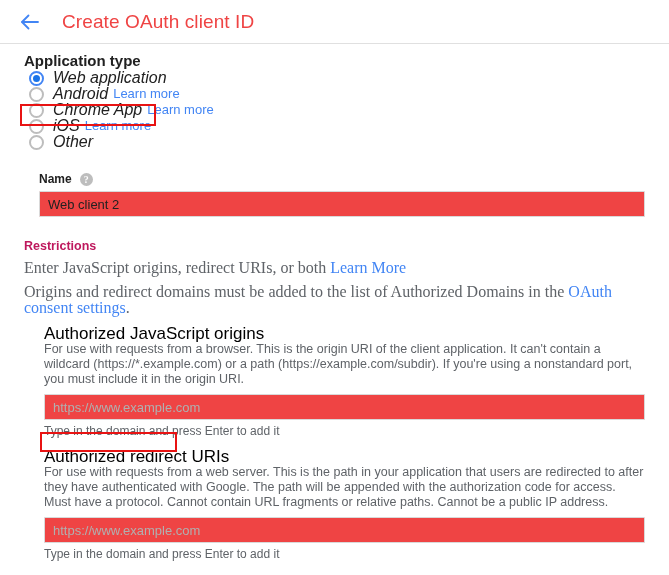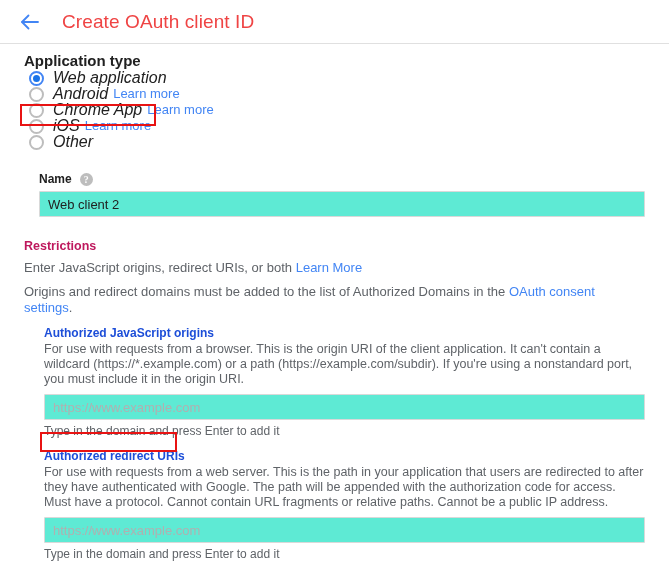--- a/index.html
+++ b/index.html
@@ -160,54 +160,55 @@
     display: block;
     width: 100%;
     height: 26px;
     box-sizing: border-box;
     border: 1px solid #d9d9d9;
     border-radius: 1px;
     padding: 0 8px;
     font-size: 13px;
     font-family: "Liberation Sans", sans-serif;
     color: #212121;
-    background: #5eead4;
+    background: #ef4444;
     outline: none;
   }
   .text-input::placeholder { color: #b0b0b0; }
 
   
   .restrictions { margin-top: 22px; }
   .restrictions h3 {
     font-size: 12.5px;
     font-weight: bold;
     margin: 0 0 6px 0;
     color: #be185d;
     line-height: 15px;
   }
   .desc {
-    font-size: 13px;
+    font-size: 16px;
     color: #5f6368;
     line-height: 16px;
     margin: 0 0 8px 0;
+    font-family: Liberation Serif, serif;
   }
   .desc a, .inline-link {
     color: #4285f4;
     text-decoration: none;
     cursor: pointer;
   }
 
   .subsection {
     margin-left: 20px;
     margin-top: 10px;
   }
   .subsection-title {
-    font-size: 12px;
-    font-weight: bold;
-    color: #1d4ed8;
+    font-size: 17px;
+    font-weight: normal;
+    color: #000000;
     margin: 0 0 1px 0;
     line-height: 15px;
   }
   .subsection-desc {
     font-size: 12.5px;
     color: #5f6368;
     line-height: 15px;
     margin: 0 0 7px 0;
   }
   .hint {

